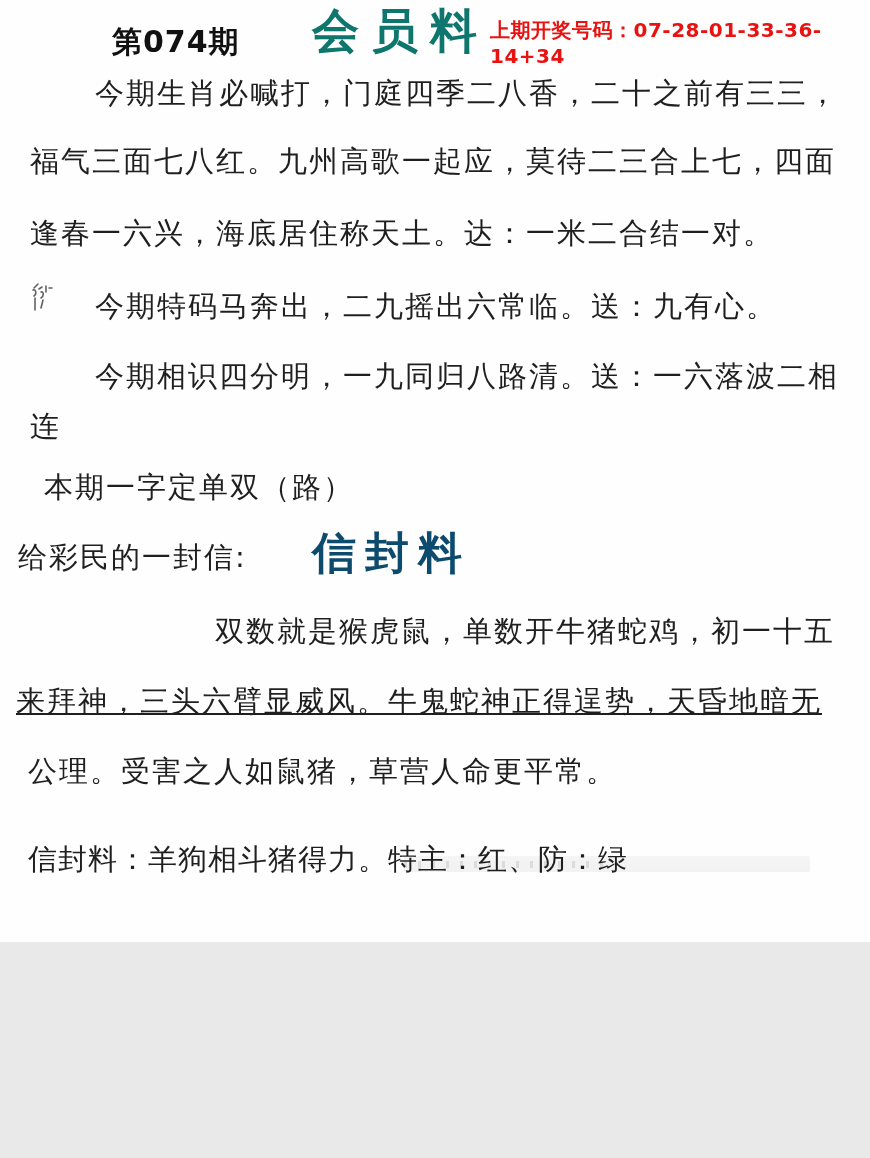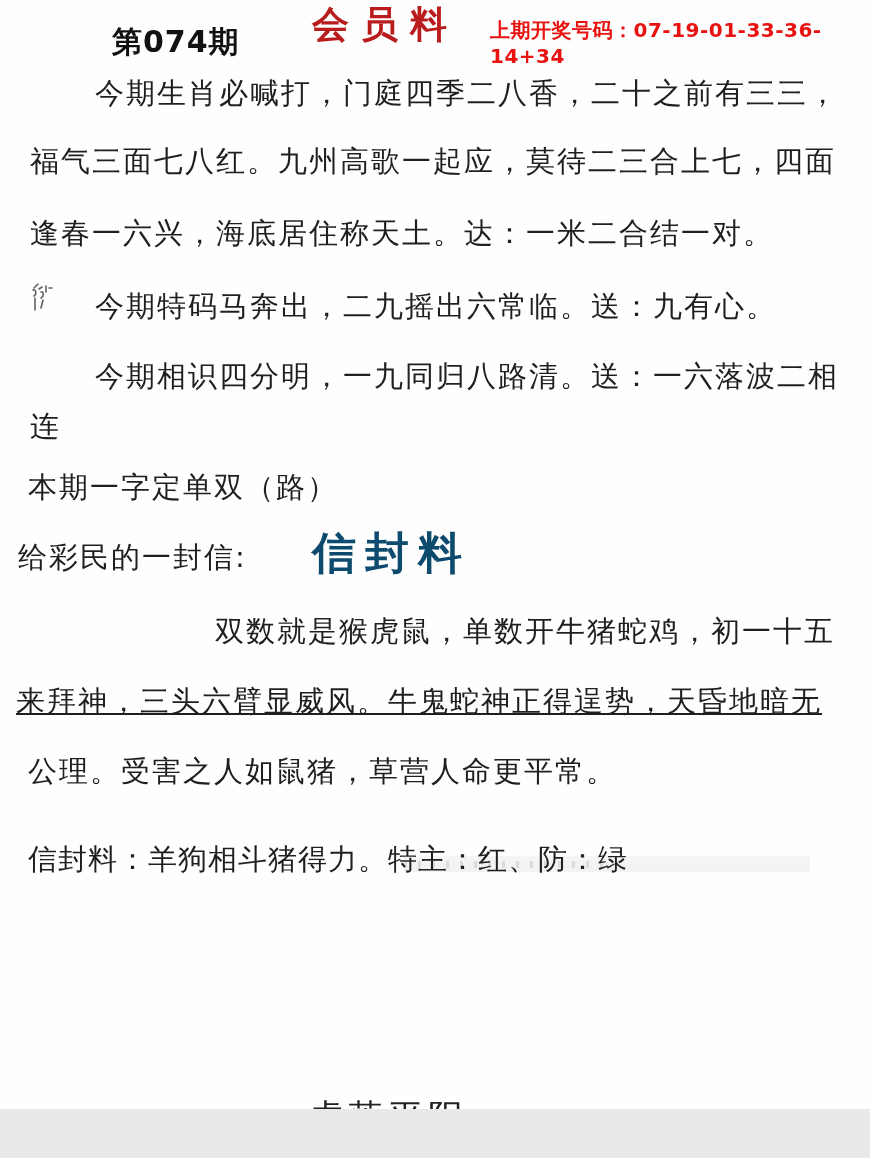--- a/index.html
+++ b/index.html
@@ -3,21 +3,21 @@
 <meta charset="utf-8">
 <style>
   html, body {
     margin: 0;
     padding: 0;
     background: #e9e9e9;
   }
   .page {
     position: relative;
     width: 870px;
-    height: 1109px;
+    height: 942px;
     margin: 0 auto;
     background: #fefefe;
     overflow: hidden;
     font-family: "DejaVu Sans", sans-serif;
     color: #1b1b1b;
   }
   
   .ln {
     position: absolute;
     white-space: nowrap;
@@ -32,24 +32,24 @@
     top: 22px;
     font-size: 30px;
     font-weight: 700;
     letter-spacing: 1px;
     color: #111;
   }
   .title {
     position: absolute;
     left: 312px;
     top: 0px;
-    font-size: 37px;
+    font-size: 47px;
     font-weight: 700;
     letter-spacing: 12px;
-    color: #b91c1c;
+    color: #0f766e;
     font-family: "DejaVu Serif", serif;
   }
   .last-draw {
     position: absolute;
     left: 490px;
     top: 17px;
     font-size: 20px;
     font-weight: 700;
     letter-spacing: 0.5px;
     color: #e81210;
@@ -99,37 +99,37 @@
   }
   .ink-artifact svg { width: 100%; height: 100%; }
 </style>
 </head>
 <body>
 
 <div class="page">
 
   <div class="issue">第074期</div>
   <div class="title">会员料</div>
-  <div class="last-draw">上期开奖号码：07-19-01-33-36-14+34</div>
+  <div class="last-draw">上期开奖号码：07-28-01-33-36-14+34</div>
 
   <div class="ln" style="left:95px; top:74px;">今期生肖必喊打，门庭四季二八香，二十之前有三三，</div>
   <div class="ln" style="left:30px; top:142px;">福气三面七八红。九州高歌一起应，莫待二三合上七，四面</div>
   <div class="ln" style="left:30px; top:214px;text-align:right;">逢春一六兴，海底居住称天土。达：一米二合结一对。</div>
 
   <span class="ink-artifact">
     <svg viewBox="0 0 30 38" xmlns="http://www.w3.org/2000/svg">
       <path d="M6 8 L10 4 M5 10 C8 9 9 14 6 16 M7 18 L7 30 M11 9 L14 7 M13 12 C16 11 16 16 13 18 M15 20 L13 28 M18 6 L18 12 M21 8 L24 8" stroke="#3a3a3a" stroke-width="1.6" fill="none" stroke-linecap="round"></path>
     </svg>
   </span>
 
   <div class="ln" style="left:95px; top:287px;">今期特码马奔出，二九摇出六常临。送：九有心。</div>
   <div class="ln" style="left:95px; top:357px;">今期相识四分明，一九同归八路清。送：一六落波二相</div>
   <div class="ln" style="left:30px; top:407px;">连</div>
 
-  <div class="ln" style="left:28px; top:468px;">本期一字定单双（路）</div>
+  <div class="ln" style="left:44px; top:468px;">本期一字定单双（路）</div>
 
   <div class="ln" style="left:18px; top:538px;">给彩民的一封信:</div>
   <div class="letter-title">信封料</div>
 
   <div class="ln" style="left:215px; top:612px;">双数就是猴虎鼠，单数开牛猪蛇鸡，初一十五</div>
   <div class="ln" style="left:16px;  top:682px;text-decoration:underline;">来拜神，三头六臂显威风。牛鬼蛇神正得逞势，天昏地暗无</div>
   <div class="ln" style="left:28px;  top:752px;">公理。受害之人如鼠猪，草营人命更平常。</div>
 
 
   <div class="erased-band"></div>

